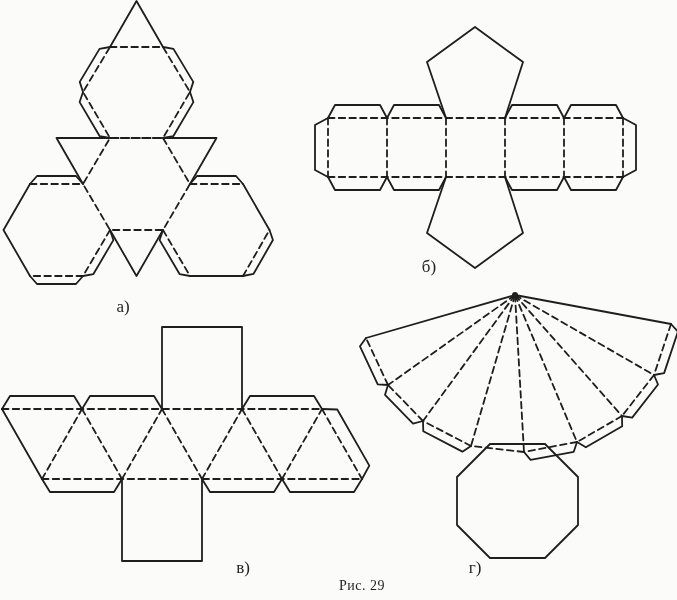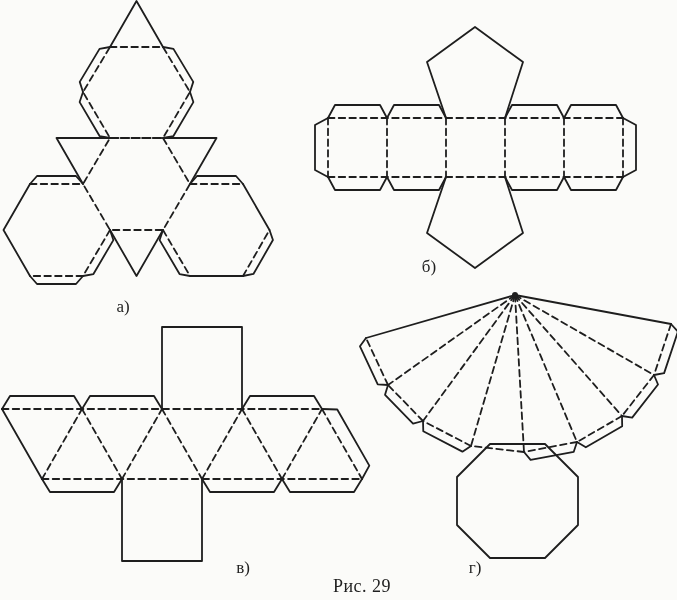--- a/index.html
+++ b/index.html
@@ -14,21 +14,21 @@
   .fig-label{
     position:absolute;
     transform:translate(-50%,-50%);
     font-size:17px;
     color:#1f1f1f;
   }
   .caption{
     position:absolute;
     left:362px;top:586px;
     transform:translate(-50%,-50%);
-    font-size:18px;
+    font-size:14px;
     color:#1f1f1f;
     letter-spacing:0.5px;
     white-space:nowrap;
   }
 </style>
 </head>
 <body>
 
 <div class="page">
   <svg id="nets-svg" width="677" height="600" viewBox="0 0 677 600">

